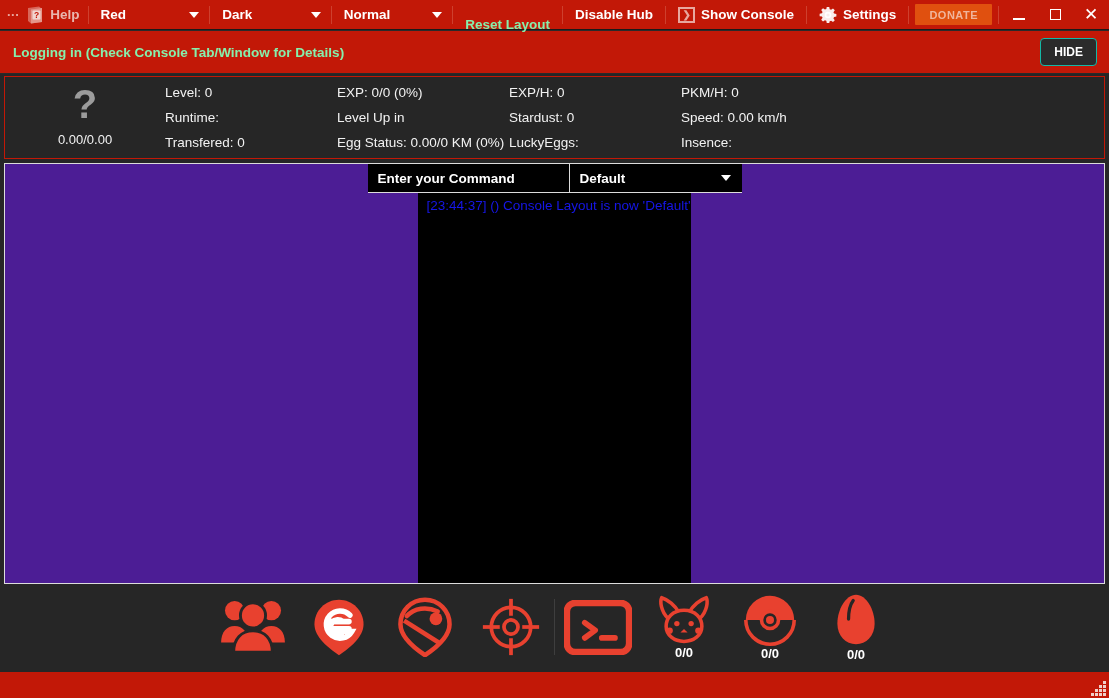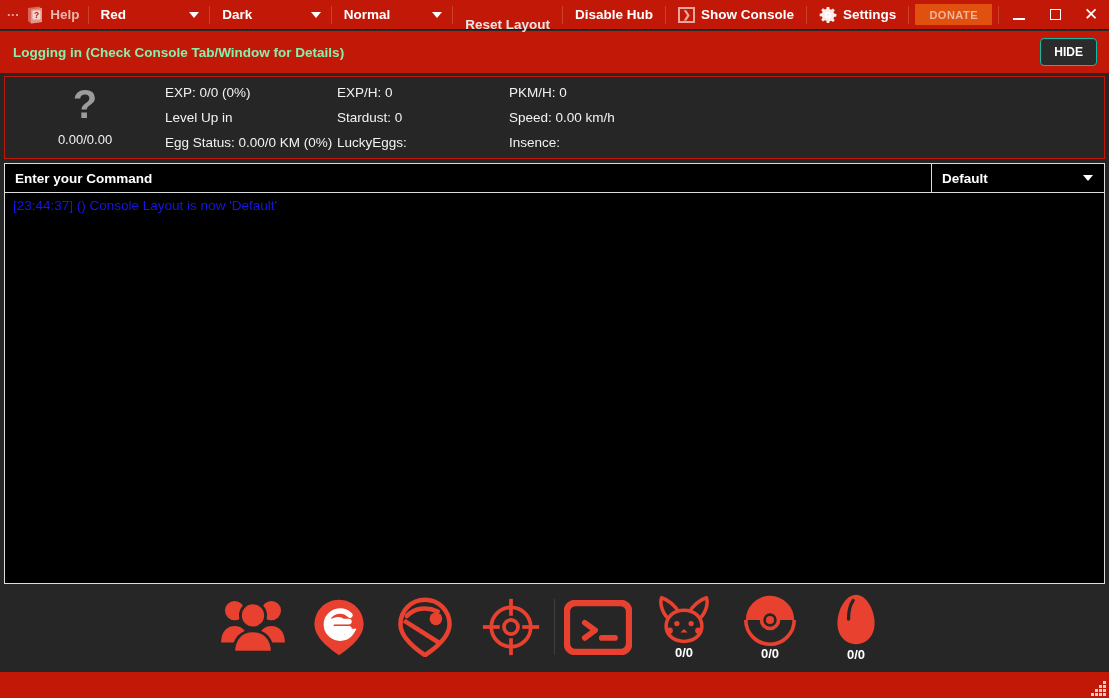--- a/index.html
+++ b/index.html
@@ -94,21 +94,21 @@
     align-items: center;
     gap: 6px;
     height: 100%;
     padding: 0 12px;
     color: #ffffff;
     font-size: 13.5px;
     font-weight: bold;
     white-space: nowrap;
     cursor: pointer;
   }
-  .tb-btn.disabled { color: #e5e5e5; cursor: default; margin-top: 20px; }
+  .tb-btn.disabled { color: #86efac; cursor: default; margin-top: 20px; }
 
   .console-glyph {
     width: 17px; height: 16px;
     border: 2px solid #e8a79e;
     display: flex; align-items: center; justify-content: center;
     color: #e8a79e;
     font-size: 10px;
     font-weight: bold;
     line-height: 1;
   }
@@ -214,24 +214,25 @@
     font-size: 13.5px;
     white-space: nowrap;
     line-height: 15px;
   }
 
   
   .console-panel {
     flex: 1 1 auto;
     margin: 1px 4px 0 4px;
     border: 1px solid #dcdcdc;
-    background: #fde047;
+    background: #4c1d95;
     display: flex;
     flex-direction: column;
     min-height: 0;
+    align-items: center;
   }
   .cmd-row {
     height: 29px;
     display: flex;
     align-items: stretch;
     border-bottom: 1px solid #dcdcdc;
     flex: 0 0 auto;
   }
   .cmd-input {
     flex: 1 1 auto;
@@ -434,20 +435,25 @@
 
   <div class="stats-wrap">
     <div class="stats">
 
       <div class="avatar-col">
         <div class="avatar-q">?</div>
         <div class="avatar-ratio">0.00/0.00</div>
       </div>
 
       <div class="stat-cols">
+        <div class="stat-col col-1">
+          <div class="stat-item">Level: 0</div>
+          <div class="stat-item">Runtime:</div>
+          <div class="stat-item">Transfered: 0</div>
+        </div>
         <div class="stat-col col-2">
           <div class="stat-item">EXP: 0/0 (0%)</div>
           <div class="stat-item">Level Up in</div>
           <div class="stat-item">Egg Status: 0.00/0 KM (0%)</div>
         </div>
         <div class="stat-col col-3">
           <div class="stat-item">EXP/H: 0</div>
           <div class="stat-item">Stardust: 0</div>
           <div class="stat-item">LuckyEggs:</div>
         </div>

